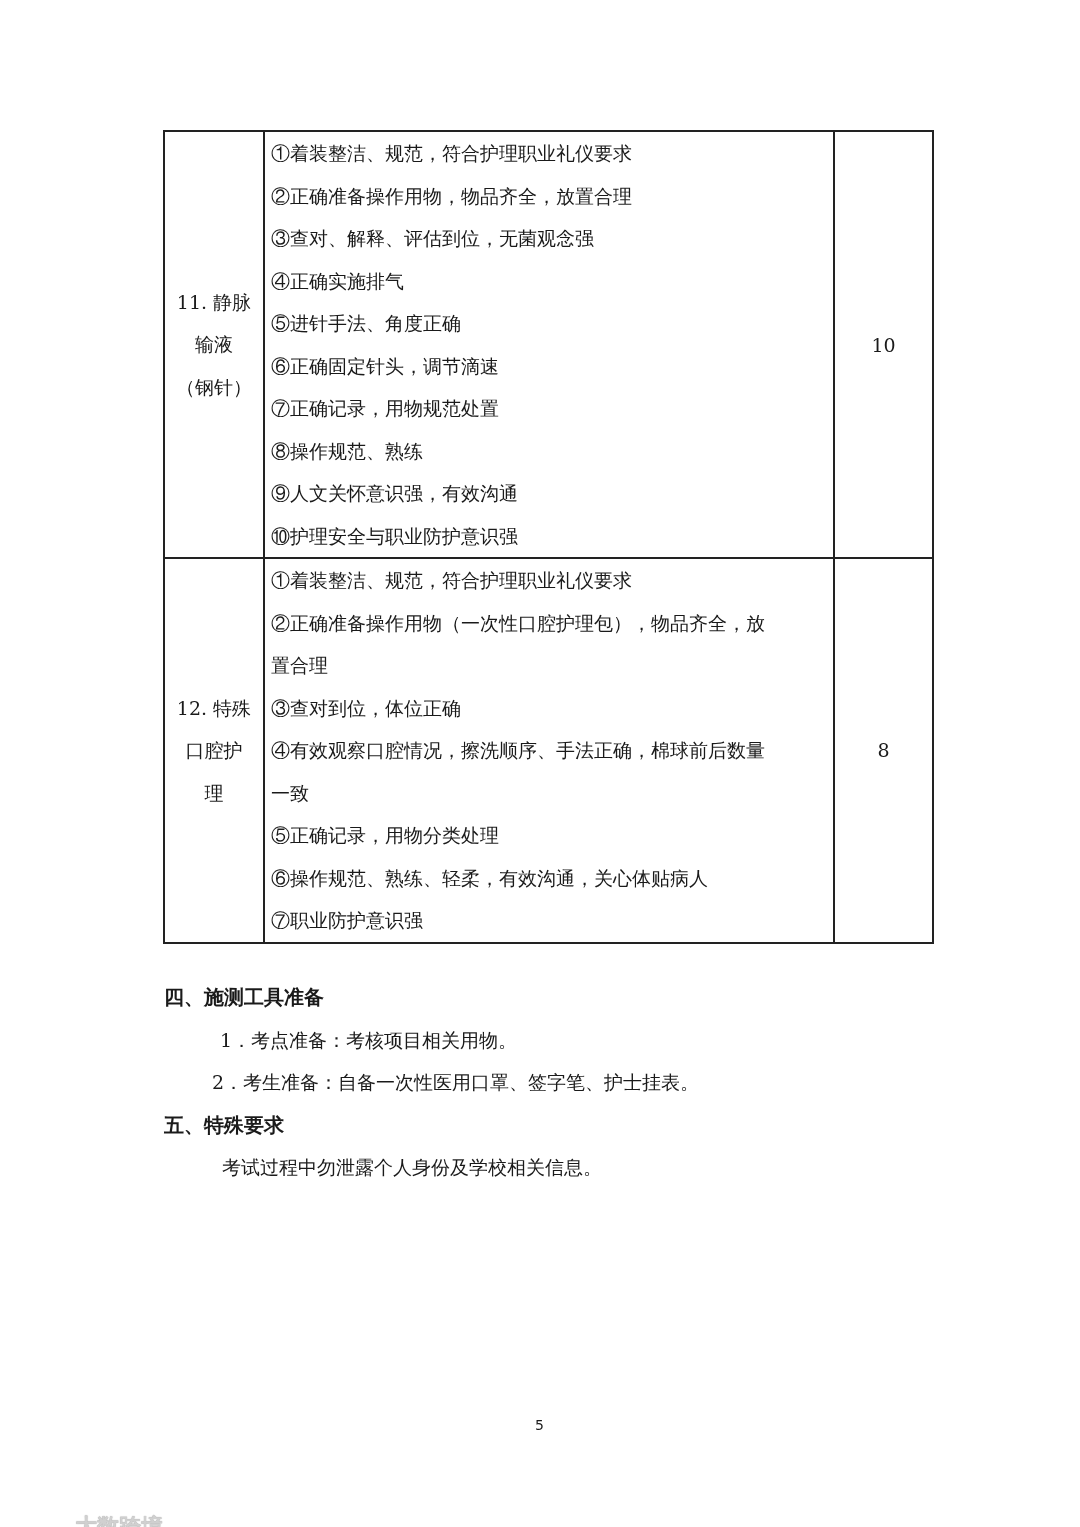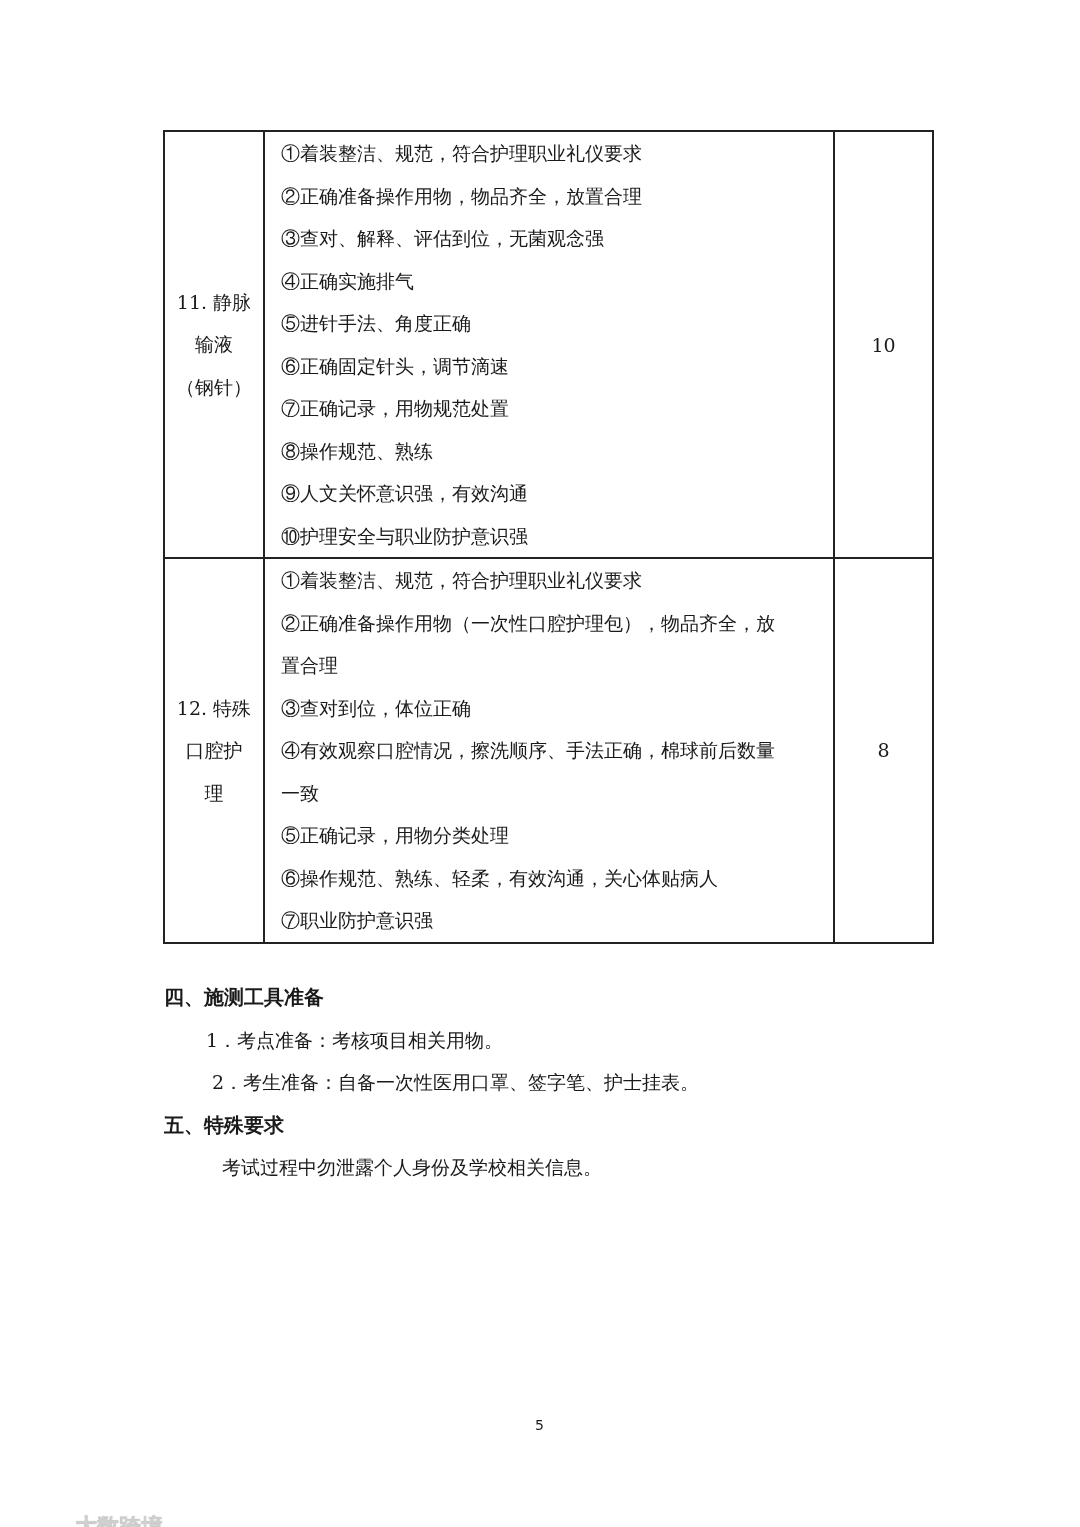--- a/index.html
+++ b/index.html
@@ -4,21 +4,21 @@
 <style>
   html, body { margin: 0; padding: 0; background: #ffffff; }
   body { width: 1080px; height: 1527px; position: relative; overflow: hidden;
          font-family: "DejaVu Serif", "Liberation Serif", serif; color: #1a1a1a; }
   .table { position: absolute; left: 163px; top: 130px; width: 769px;
            border-collapse: collapse; table-layout: fixed; }
   .table td { border: 2px solid #222; vertical-align: middle; padding: 0; }
   .col-name { width: 98px; text-align: center; font-size: 19px; line-height: 42.5px; }
   .col-items { width: 568px; font-size: 19px; }
   .col-score { width: 97px; text-align: center; font-size: 19px; margin-left: 28px; }
-  .item { line-height: 42.5px; padding-left: 16px; white-space: nowrap; }
+  .item { line-height: 42.5px; padding-left: 6px; white-space: nowrap; }
   .name-line { display: block; }
   .section-heading { position: absolute; left: 164px; font-size: 20px; font-weight: bold; }
   .para { position: absolute; font-size: 19px; }
   .page-number { position: absolute; left: 535px; top: 1417px; font-family: "DejaVu Sans", sans-serif; font-size: 14px; }
   .watermark { position: absolute; left: 8px; top: 1491px; display: flex; align-items: center;
                gap: 6px; color: #d0d0d0; font-family: "DejaVu Sans", sans-serif; font-size: 22px; font-weight: bold;
                text-shadow: 0 0 1px #999; }
   .wm-logo { font-size: 22px; margin-top: 46px; }
 </style>
 </head>
@@ -62,21 +62,21 @@
       <div class="item">⑤正确记录，用物分类处理</div>
       <div class="item">⑥操作规范、熟练、轻柔，有效沟通，关心体贴病人</div>
       <div class="item">⑦职业防护意识强</div>
     </td>
     <td class="col-score">8</td>
   </tr>
 </tbody>
   </table>
 
 <div class="section-heading" style="top:984px">四、施测工具准备</div>
-<div class="para" style="left:206px; top:1028px">1．考点准备：考核项目相关用物。</div>
+<div class="para" style="left:220px; top:1028px">1．考点准备：考核项目相关用物。</div>
 <div class="para" style="left:212px; top:1070px">2．考生准备：自备一次性医用口罩、签字笔、护士挂表。</div>
 
 <div class="section-heading" style="top:1112px">五、特殊要求</div>
 <div class="para" style="left:222px; top:1155px">考试过程中勿泄露个人身份及学校相关信息。</div>
 
 <div class="page-number">5</div>
 
 <div class="watermark">
   <span class="wm-logo">1℃⁰⁰</span>
   <span>大数跨境</span>

